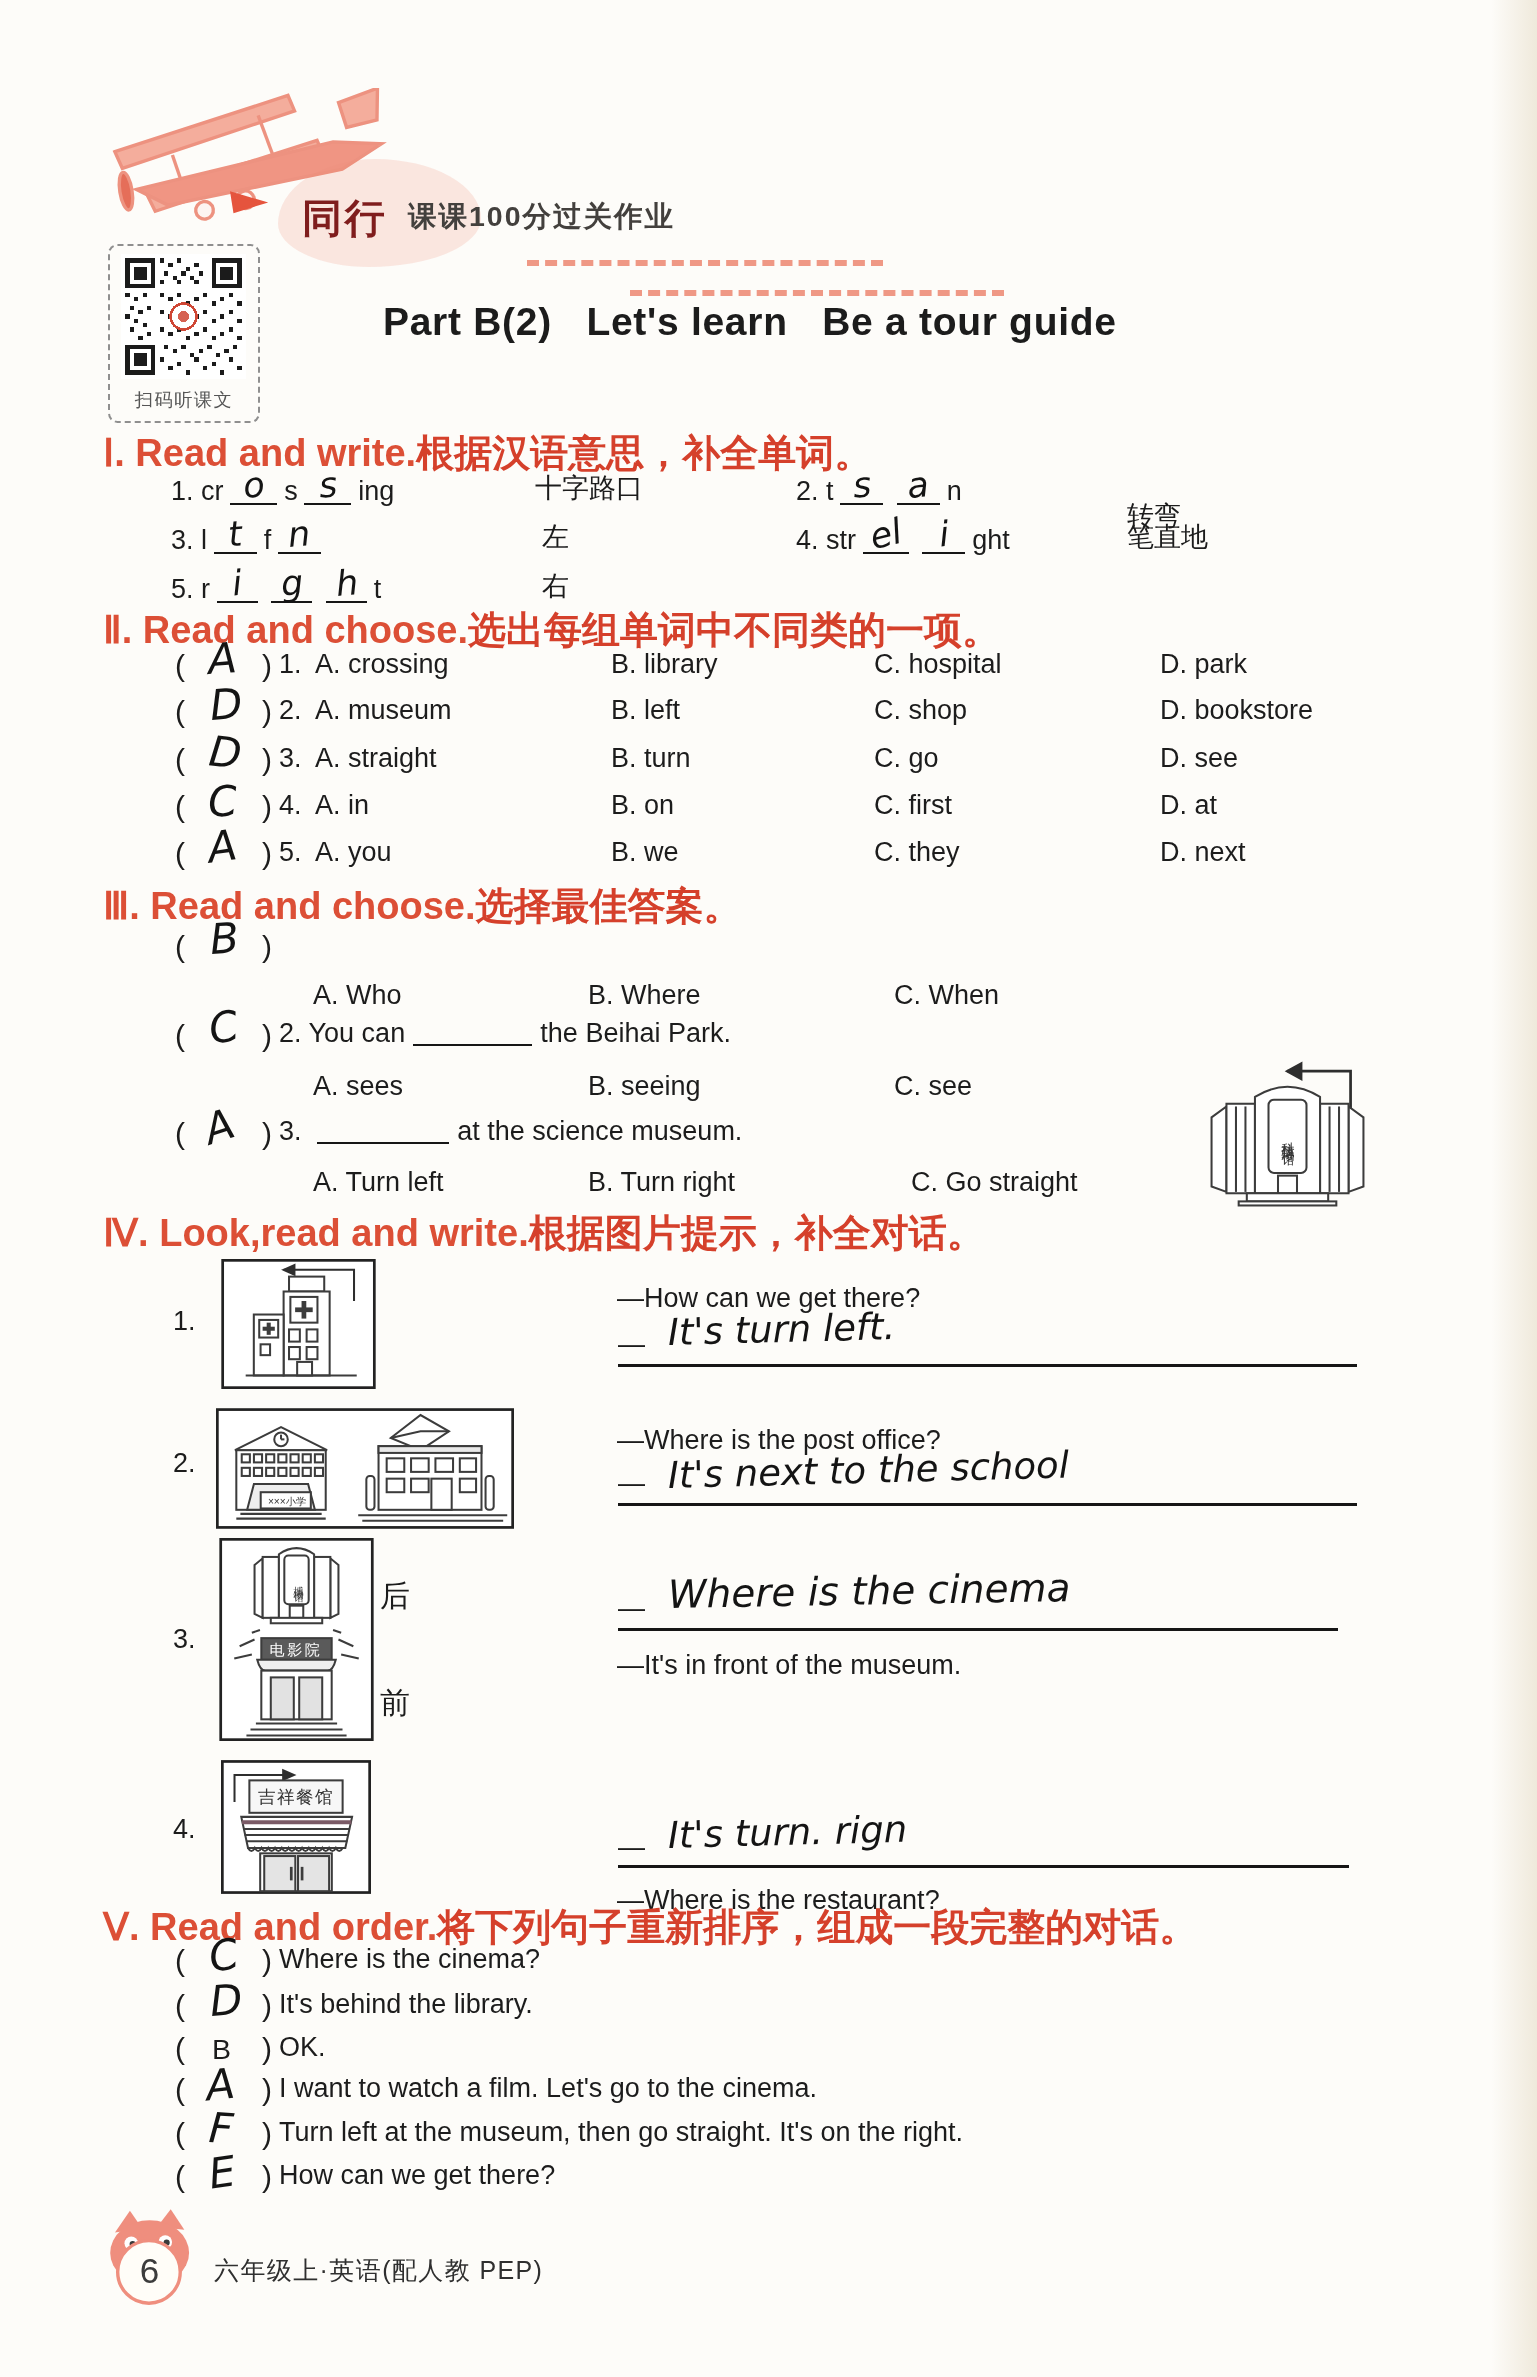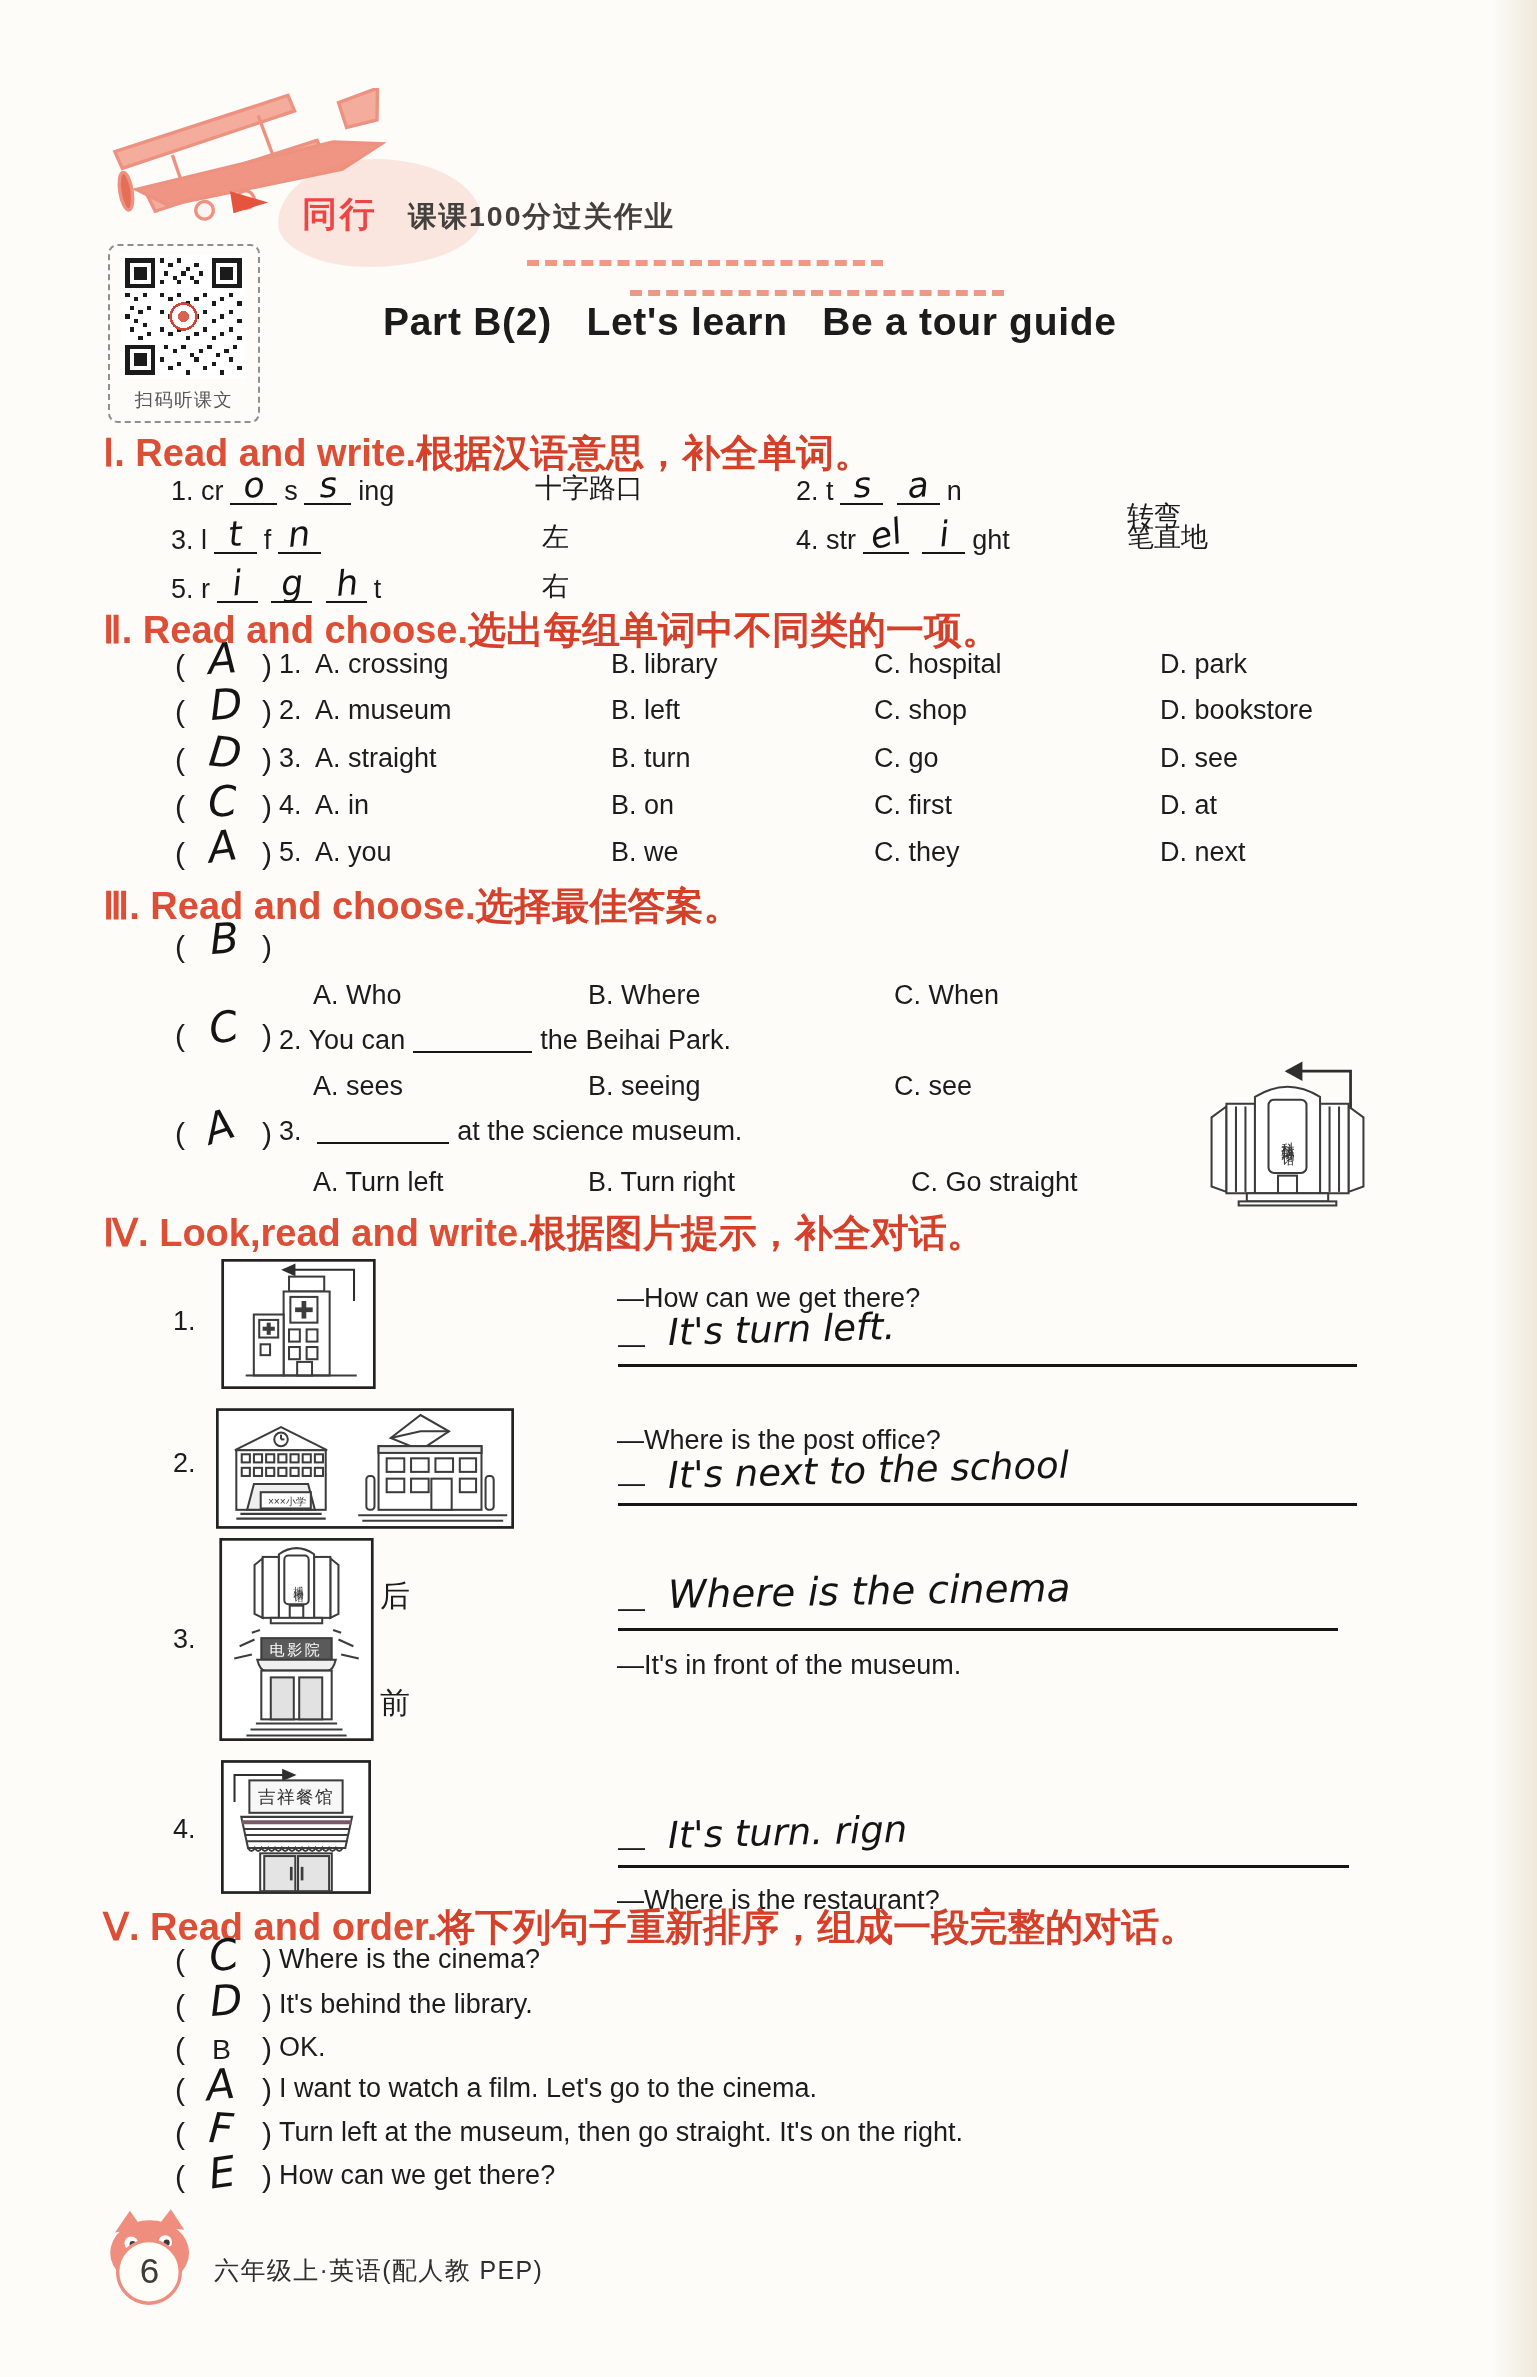--- a/index.html
+++ b/index.html
@@ -42,21 +42,21 @@
       <line x1="118" y1="80" x2="128" y2="138"></line>
       <line x1="252" y1="42" x2="264" y2="102"></line>
       <polygon points="58,122 355,98 425,112 362,140 100,152" fill="#ef8d7a"></polygon>
       <polygon points="372,42 432,30 424,76 378,80" fill="#f4a795"></polygon>
       <ellipse cx="42" cy="122" rx="9" ry="28" fill="#e4634c"></ellipse>
       <circle cx="152" cy="168" r="13" fill="#fdf4f1"></circle>
       <circle cx="214" cy="162" r="13" fill="#fdf4f1"></circle>
       <polygon points="196,150 238,170 196,176" fill="#e4462e" stroke="#e4462e"></polygon>
     </g>
   </svg>
-  <div class="abs" style="left:302px;top:191px;font-size:35px;font-weight:bold;color:#ef4444;letter-spacing:2.7px;">同行</div>
+  <div class="abs" style="left:302px;top:191px;font-size:40px;font-weight:bold;color:#7f1d1d;letter-spacing:2.7px;">同行</div>
   <div class="abs" style="left:408px;top:198px;font-size:28.5px;font-weight:bold;color:#43403d;letter-spacing:2px;">课课100分过关作业</div>
   <div class="abs dash-row" style="left:527px;top:260px;width:356px;"></div>
   <div class="abs dash-row" style="left:630px;top:290px;width:374px;"></div>
 </div>
 
 <div class="abs" style="left:108px;top:244px;width:148px;height:175px;border:2px dashed #8f8f8f;border-radius:9.5px;">
   <svg class="abs" style="left:11px;top:8.1px;" width="125" height="125" viewBox="0 0 29 29" shape-rendering="crispEdges">
     <rect width="29" height="29" fill="#fff"></rect>
     <g fill="#1b1b1b">
       <rect x="1" y="1" width="7" height="7"></rect>
@@ -180,21 +180,21 @@
 <div class="abs" style="left:313px;top:980px;width:1017px;height:34px;">
   <span class="abs opt" style="left:0">A. Who</span>
   <span class="abs opt" style="left:275px">B. Where</span>
   <span class="abs opt" style="left:581px">C. When</span>
 </div>
 
 <div class="abs" style="left:175px;top:1019px;width:1152px;height:41px;">
   <span class="abs paren" style="left:0">(</span>
   <span class="abs hw ansletter" style="left:34px;top:-12.2px;transform:rotate(-10deg);">C</span>
   <span class="abs paren" style="left:87px">)</span>
-  <span class="abs body-t" style="left:104px;margin-top:7px;"><span>2.</span> <span>You can</span><span class="inblank" style="width:119px"></span><span>the Beihai Park.</span></span>
+  <span class="abs body-t" style="left:104px;"><span>2.</span> <span>You can</span><span class="inblank" style="width:119px"></span><span>the Beihai Park.</span></span>
 </div>
 <div class="abs" style="left:313px;top:1071px;width:1017px;height:34px;">
   <span class="abs opt" style="left:0">A. sees</span>
   <span class="abs opt" style="left:275px">B. seeing</span>
   <span class="abs opt" style="left:581px">C. see</span>
 </div>
 
 <div class="abs" style="left:175px;top:1117px;width:1152px;height:41px;">
   <span class="abs paren" style="left:0">(</span>
   <span class="abs hw ansletter" style="left:30px;top:-11px;transform:rotate(-18deg);">A</span>

